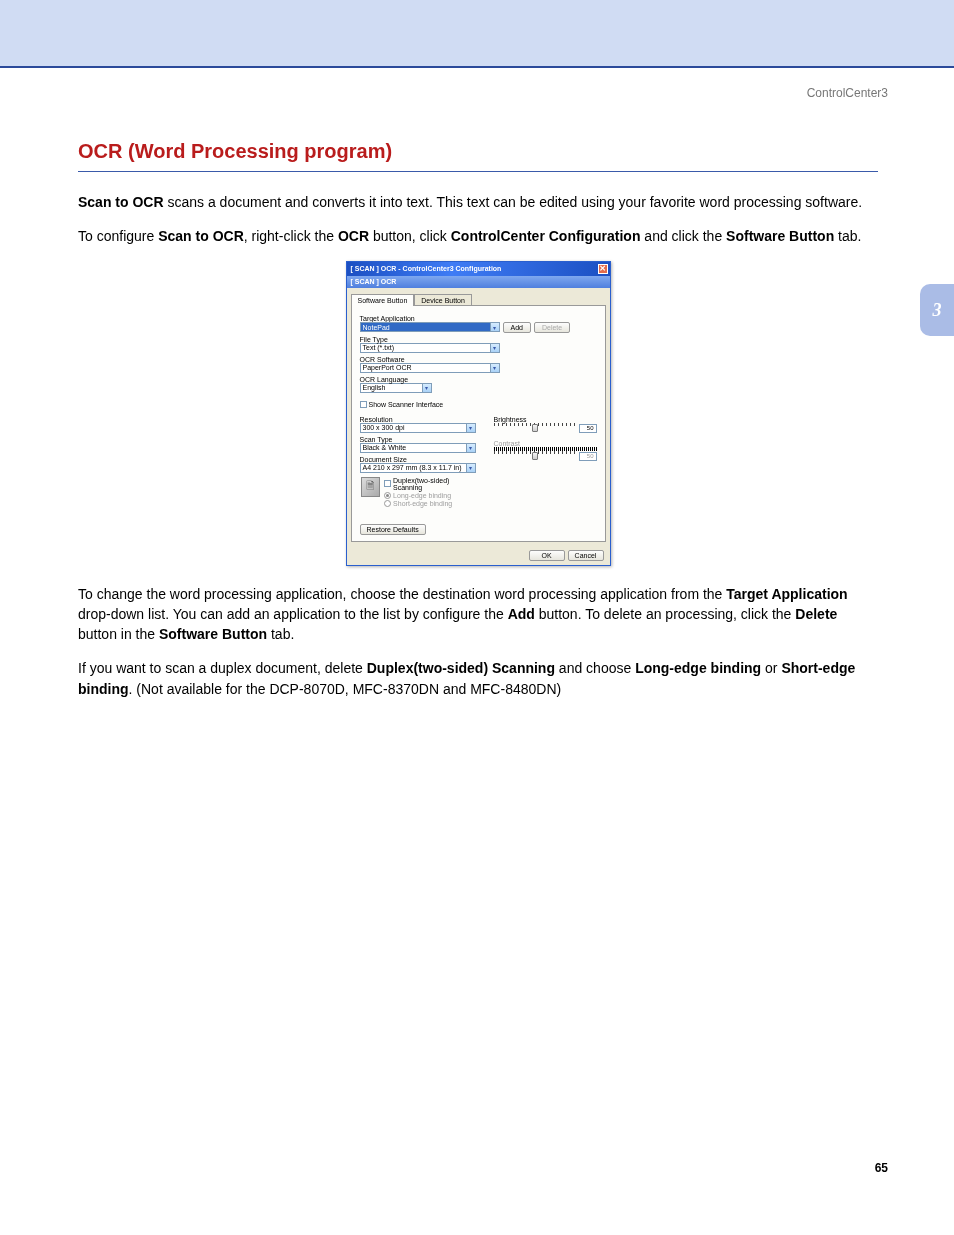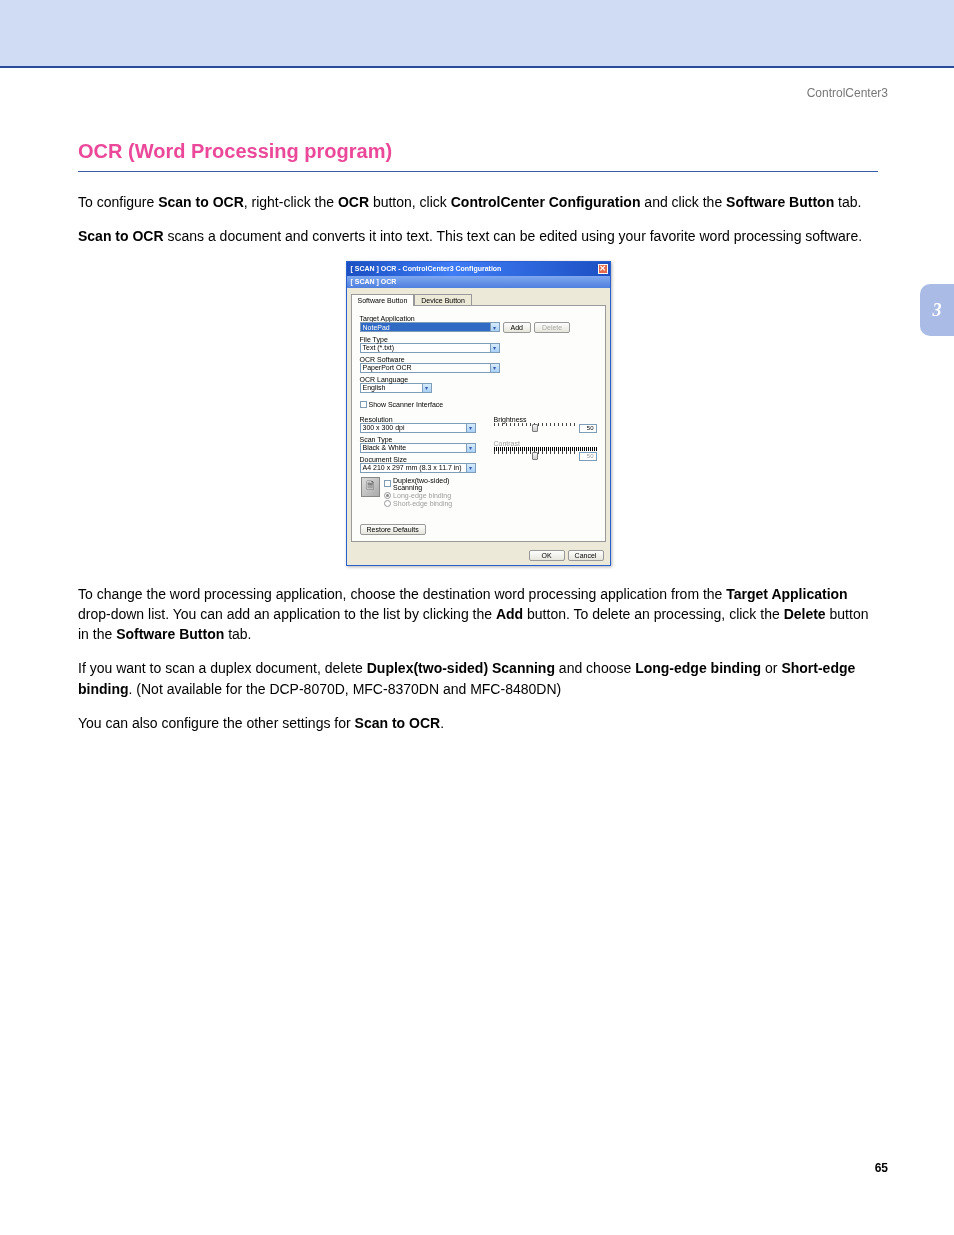--- a/index.html
+++ b/index.html
@@ -24,21 +24,21 @@
   }
   .content {
     position: absolute;
     top: 140px;
     left: 78px;
     width: 800px;
   }
   .content h1 {
     font-size: 20px;
     font-weight: bold;
-    color: #ec4899;
+    color: #b91c1c;
     padding-bottom: 8px;
     border-bottom: 1px solid #3a5aaa;
     margin-bottom: 20px;
   }
   .content p {
     font-size: 14px;
     line-height: 1.45;
     color: #000;
     margin-bottom: 14px;
   }
@@ -263,25 +263,25 @@
 <div class="header-right">ControlCenter3</div>
 <div class="side-tab">
     <span>3</span>
   </div>
 <div class="page-num">65</div>
 
 <div class="content">
   <h1>OCR (Word Processing program)</h1>
 
   <p>
+    <b>Scan to OCR</b><span> scans a document and converts it into text. This text can be edited using your favorite word processing software.</span>
+  </p>
+
+  <p>
     <span>To configure </span><b>Scan to OCR</b><span>, right-click the </span><b>OCR</b><span> button, click </span><b>ControlCenter Configuration</b><span> and click the </span><b>Software Button</b><span> tab.</span>
-  </p>
-
-  <p>
-    <b>Scan to OCR</b><span> scans a document and converts it into text. This text can be edited using your favorite word processing software.</span>
   </p>
 
   <div class="dialog-wrap">
     <div class="dialog">
       <div class="titlebar">
         <span>[  SCAN  ]   OCR - ControlCenter3 Configuration</span>
         <div class="close-btn">✕</div>
       </div>
       <div class="breadcrumb">[  SCAN  ]   OCR</div>
 
@@ -392,24 +392,21 @@
       </div>
 
       <div class="footer-btns">
         <span class="btn" style="width:36px">OK</span>
         <span class="btn" style="width:36px">Cancel</span>
       </div>
     </div>
   </div>
 
   <p>
-    <span>To change the word processing application, choose the destination word processing application from the </span><b>Target Application</b><span> drop-down list. You can add an application to the list by clicking the </span><b>Add</b><span> button. To delete an processing, click the </span><b>Delete</b><span> button in the </span><b>Software Button</b><span> tab.</span>
+    <span>To change the word processing application, choose the destination word processing application from the </span><b>Target Application</b><span> drop-down list. You can add an application to the list by configure the </span><b>Add</b><span> button. To delete an processing, click the </span><b>Delete</b><span> button in the </span><b>Software Button</b><span> tab.</span>
   </p>
 
 
   <p>
     <span>If you want to scan a duplex document, delete </span><b>Duplex(two-sided) Scanning</b><span> and choose </span><b>Long-edge binding</b><span> or </span><b>Short-edge binding</b><span>. (Not available for the DCP-8070D, MFC-8370DN and MFC-8480DN)</span>
   </p>
 
-  <p>
-    <span>You can also configure the other settings for </span><b>Scan to OCR</b><span>.</span>
-  </p>
 </div>
 
 </body></html>

